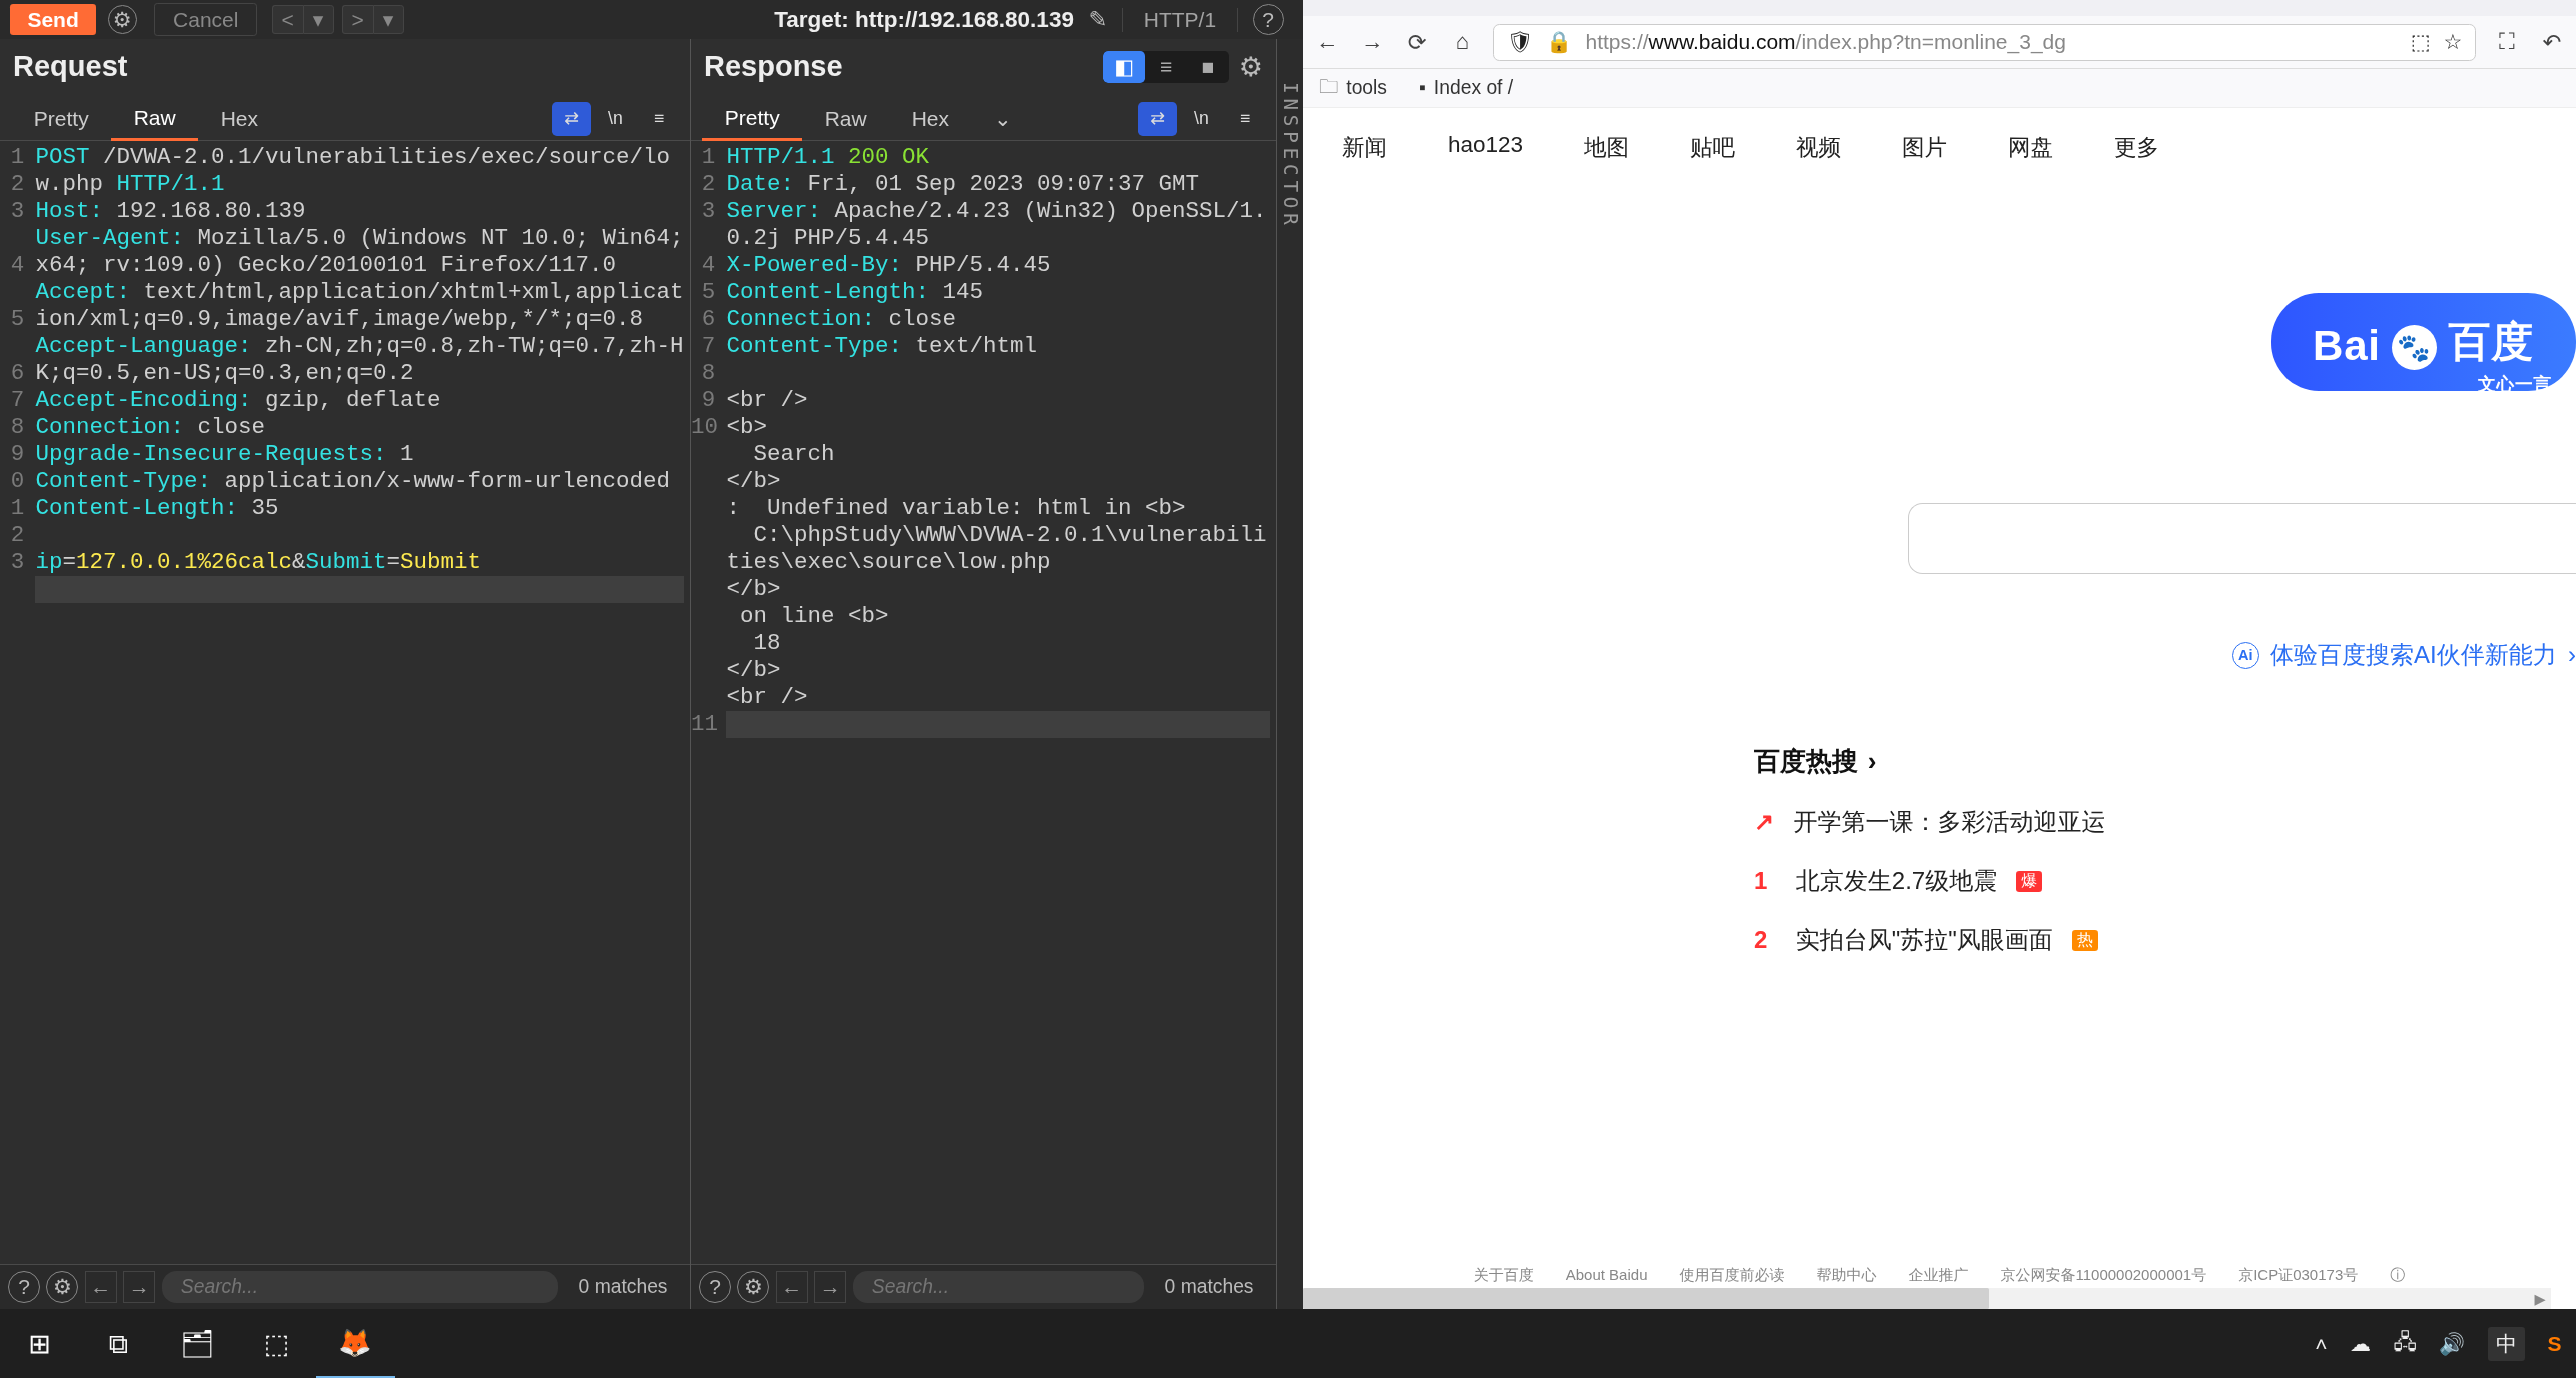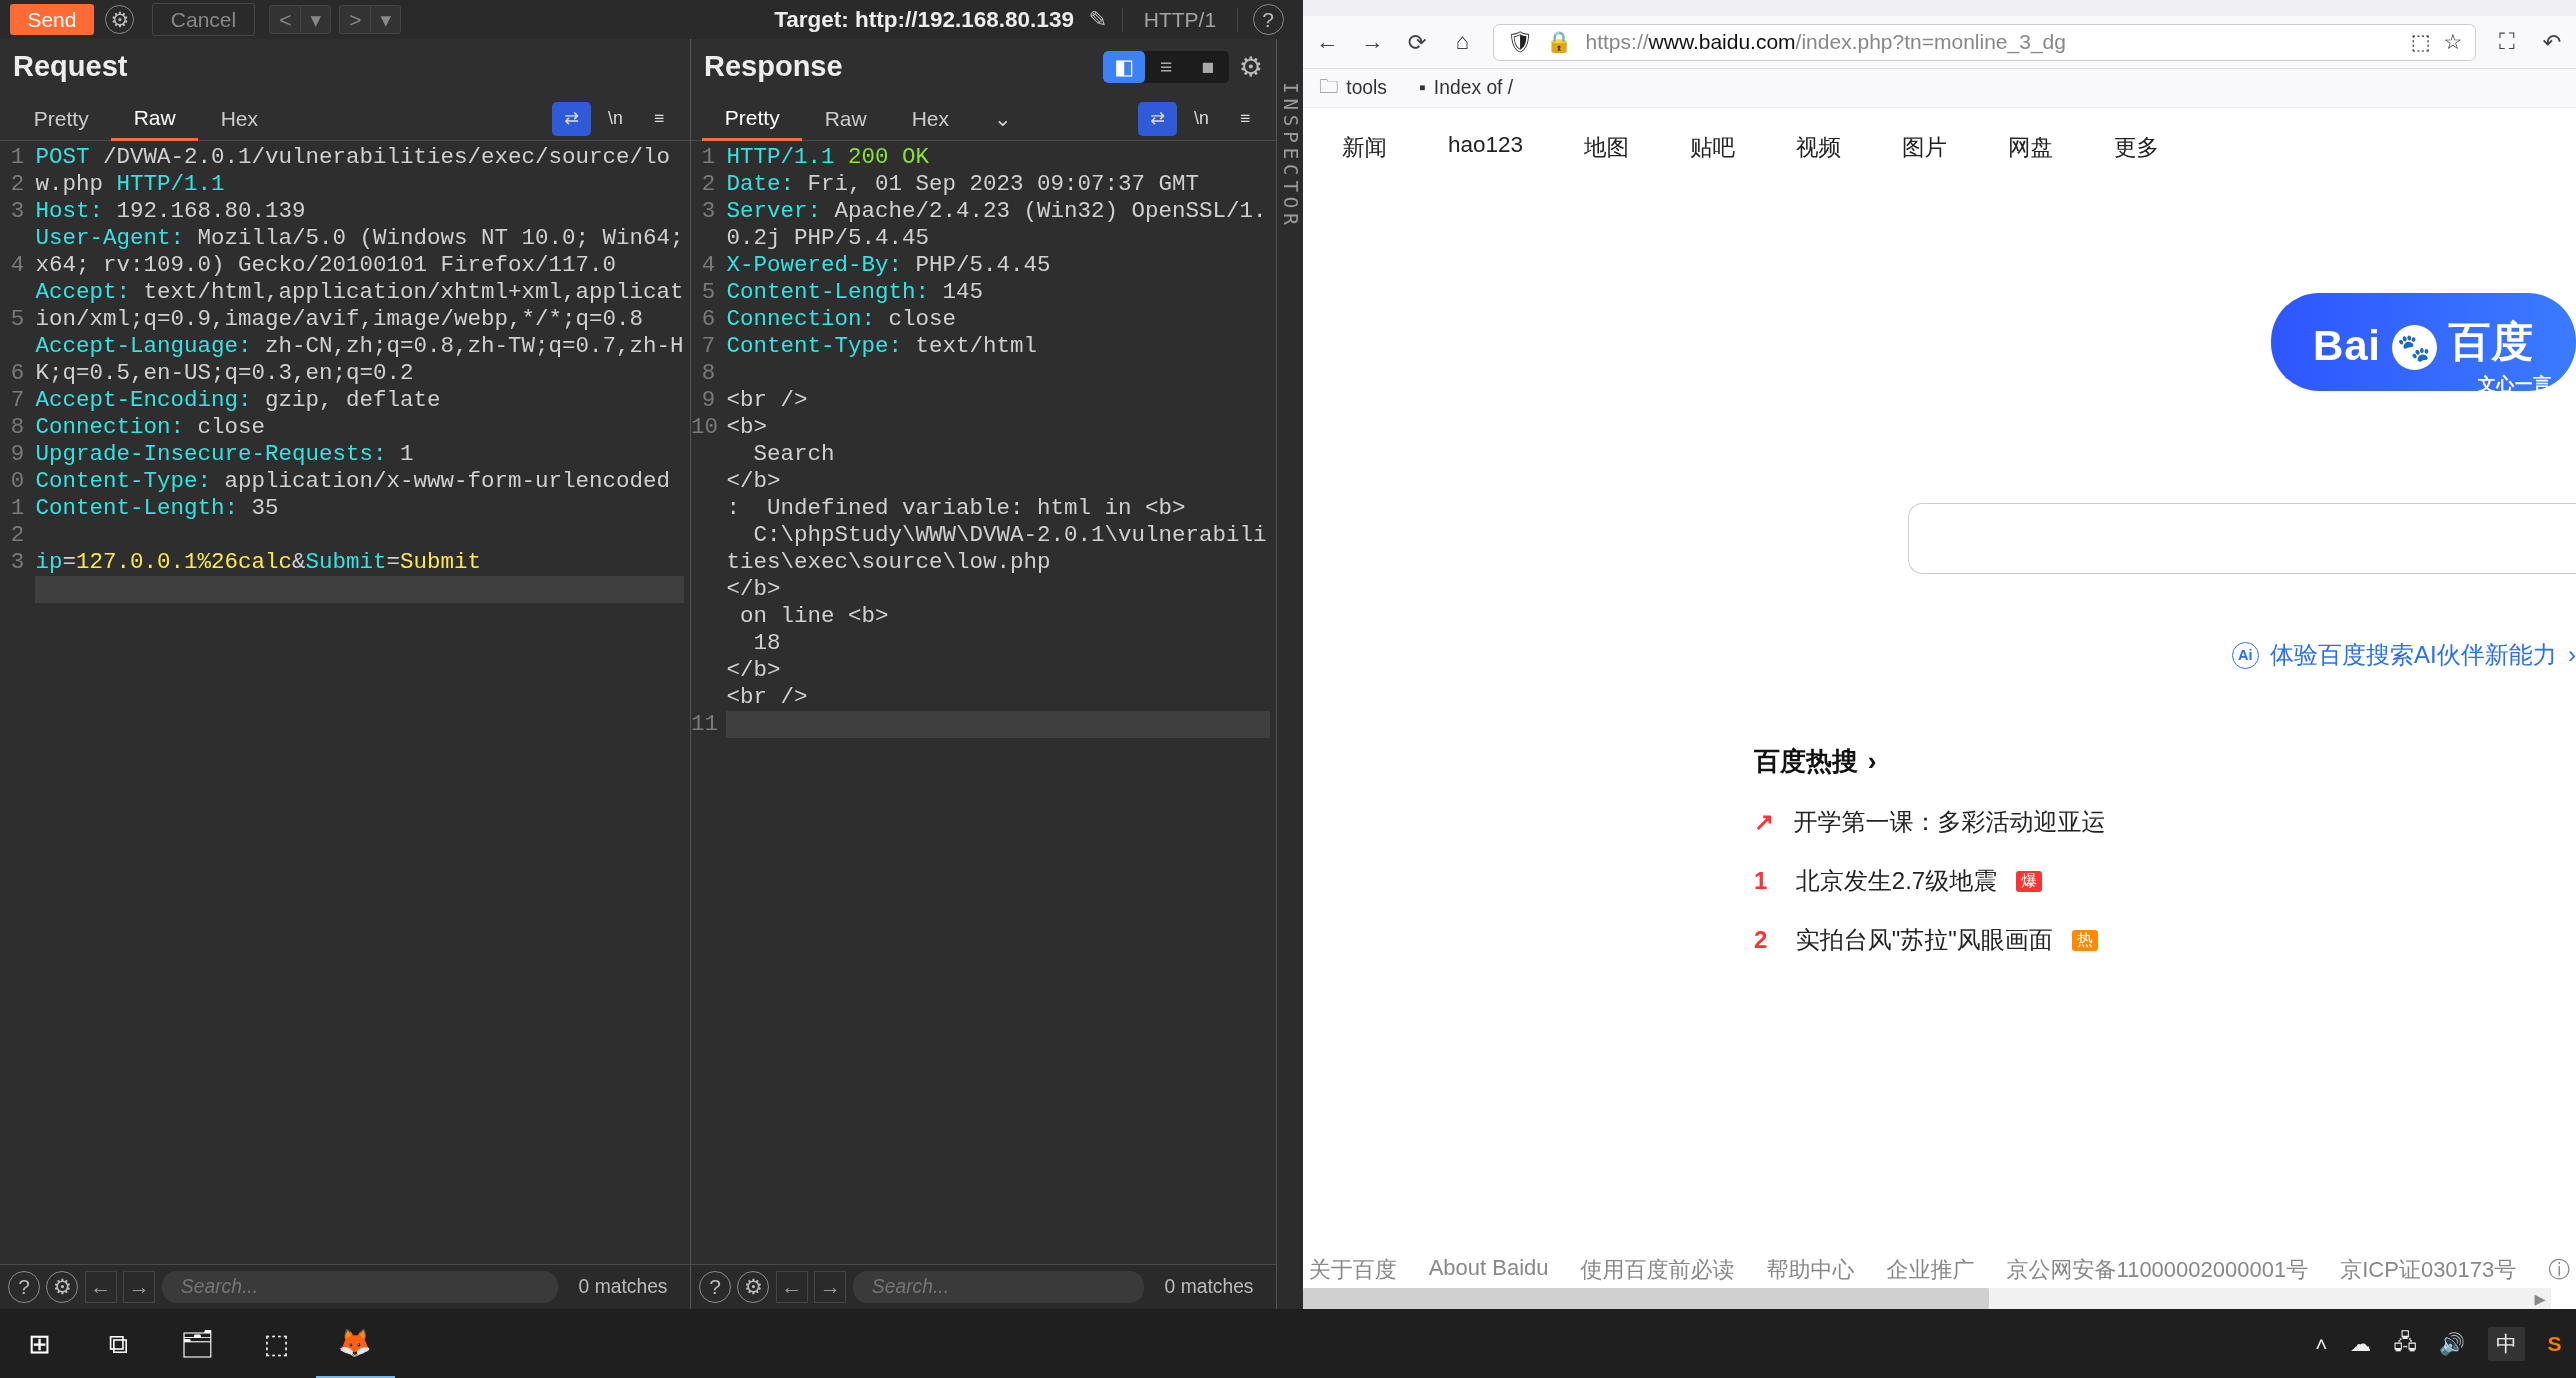--- a/index.html
+++ b/index.html
@@ -4,21 +4,21 @@
 <style>
   * { margin: 0; padding: 0; box-sizing: border-box; }
   html, body { width: 2576px; height: 1379px; font-family: -apple-system, "Segoe UI", Arial, sans-serif; overflow: hidden; }
   body { display: flex; flex-direction: column; }
 
   .main { display: flex; height: 1309px; }
 
   
   .burp { width: 1303px; background:#2f2f2f; color:#d0d0d0; display:flex; flex-direction:column; font-size:21px; }
   .burp-top { display:flex; align-items:center; padding:4.8px 9.7px; height:39px; background:#2a2a2a; }
-  .send-btn { background:#ff6b35; color:#fff; padding:3.2px 17.7px; font-weight:normal; border-radius:3.2px; margin-right:11.3px; cursor:pointer; }
+  .send-btn { background:#ff6b35; color:#fff; padding:3.2px 17.7px; font-weight:bold; border-radius:3.2px; margin-right:11.3px; cursor:pointer; }
   .gear { width:29px; height:29px; border:1.6px solid #888; border-radius:50%; display:flex; align-items:center; justify-content:center; color:#bbb; margin-right:17.7px; }
   .cancel-btn { color:#888; padding:3.2px 17.7px; border:0.8px solid #444; border-radius:3.2px; margin-right:14.5px; }
   .nav-pair { display:flex; margin-right:8px; }
   .nav-btn { width:31px; height:29px; border:0.8px solid #444; background:#333; color:#888; display:flex; align-items:center; justify-content:center; }
   .nav-btn:first-child{ border-radius:3.2px 0 0 3.2px; border-right:0; }
   .nav-btn:last-child{ border-radius:0 3.2px 3.2px 0; }
   .target-wrap { flex:1; display:flex; align-items:center; justify-content:flex-end; gap:14.5px; padding-right:9.7px; }
   .target-txt { font-size:22.5px; font-weight:600; color:#eee; }
   .pencil { color:#bbb; font-size:22.5px; }
   .http-pill { color:#a3a3a3; border-left:0.8px solid #444; border-right:0.8px solid #444; padding:0 21px; }
@@ -82,21 +82,21 @@
 
   .bd-hot{ position:absolute; top:636px; left:0; right:0; padding-left:451px; display:flex; gap:499px; font-size:24px; }
   .hot-left,.hot-right{ display:flex; flex-direction:column; gap:27px; }
   .hot-title{ font-weight:700; font-size:26px; display:flex; align-items:center; gap:9.7px; color:#111; }
   .hot-row{ display:flex; align-items:center; gap:19.3px; white-space:nowrap; }
   .hot-idx-r{ color:#f33; font-weight:700; width:22.5px; }
   .hot-badge-r{ background:#f33; color:#fff; font-size:16px; padding:0 4.8px; border-radius:3.2px; }
   .hot-badge-o{ background:#ff8a00; color:#fff; font-size:16px; padding:0 4.8px; border-radius:3.2px; }
   .hot-top{ color:#f33; font-weight:700; }
 
-  .bd-footer{ position:absolute; bottom:24px; left:0; right:0; display:flex; gap:32px; justify-content:center; font-size:22px; color:#888; }
+  .bd-footer{ position:absolute; bottom:24px; left:0; right:0; display:flex; gap:32px; justify-content:center; font-size:15px; color:#888; }
 
   .hscroll{ position:absolute; bottom:0; left:0; height:21px; width:98%; background:#f1f1f1; display:flex; align-items:center; }
   .hscroll-thumb{ position:absolute; left:0; width:55%; height:100%; background:#d0d0d0; border-radius:1.6px; }
   .hscroll-arrow{ position:absolute; right:4.8px; color:#888; font-size:14.5px; }
 
   
   .taskbar{ height:70px; background:#1f1f1f; display:flex; align-items:center; }
   .taskbar-left{ display:flex; align-items:center; height:100%; }
   .tb-btn{ width:79px; height:100%; display:flex; align-items:center; justify-content:center; color:#fff; font-size:27px; }
   .tb-btn.active{ border-bottom:3.2px solid #76b9ed; }

